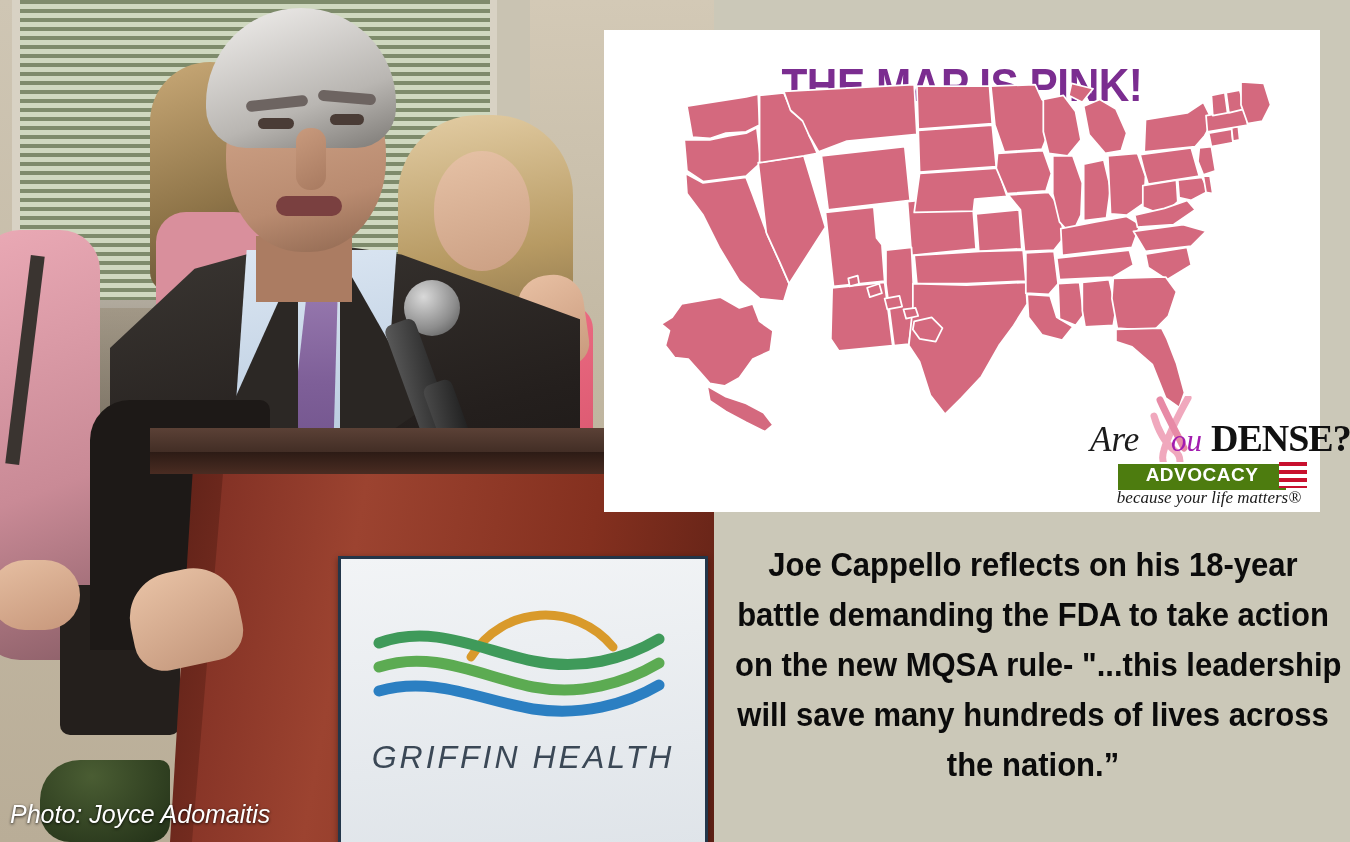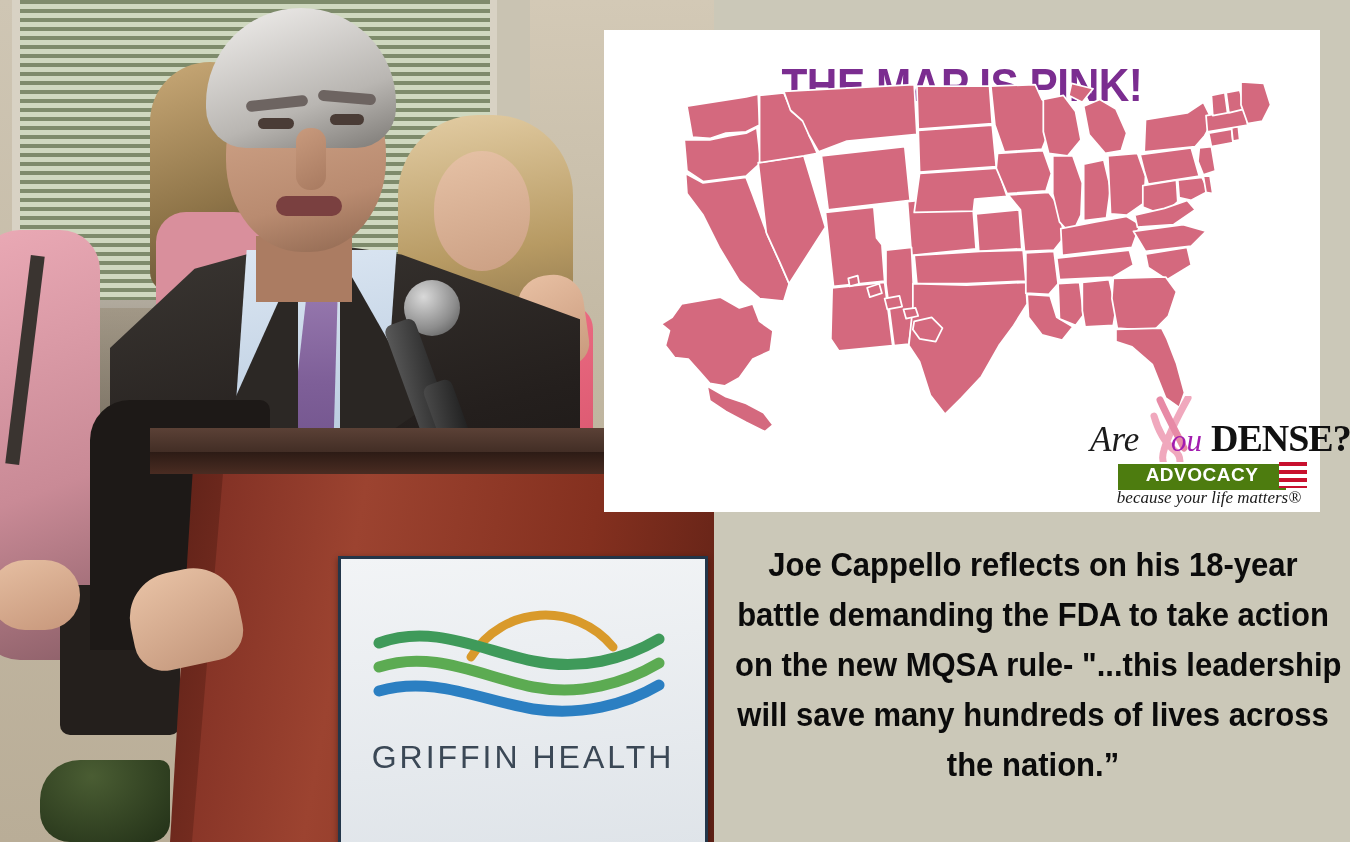--- a/index.html
+++ b/index.html
@@ -5,21 +5,21 @@
   html,body{margin:0;padding:0;}
   body{
     width:1350px;height:842px;
     font-family:"Liberation Sans",sans-serif;
     background:#cbc8b8;
     overflow:hidden;
   }
   .stage{position:relative;width:1350px;height:842px;overflow:hidden;background:#cbc8b8;}
 
   
-  .photo{position:absolute;left:0;top:0;width:714px;height:842px;overflow:hidden;background:#15803d;}
+  .photo{position:absolute;left:0;top:0;width:714px;height:842px;overflow:hidden;background:#15803d;font-style:italic;}
   .wall{position:absolute;inset:0;background:
         linear-gradient(180deg,#cfc6b4 0%,#c6bca8 40%,#b9ad97 100%);}
   
   .window{position:absolute;left:20px;top:0;width:470px;height:300px;
       background:repeating-linear-gradient(180deg,#7e8b6b 0px,#7e8b6b 4px,#cfd8bf 4px,#cfd8bf 9px);
       box-shadow:0 0 0 8px #d8d2c4;}
   .window2{position:absolute;left:497px;top:0;width:150px;height:210px;
       background:#c9c3b2;}
   .wallRight{position:absolute;left:530px;top:0;width:184px;height:470px;
       background:linear-gradient(180deg,#d3c9b6,#bdb39d);}
@@ -199,20 +199,21 @@
       <svg class="gh-logo" viewBox="0 0 320 130">
         <path d="M108 62 C140 10 212 6 250 52" fill="none" stroke="#d99a2b" stroke-width="9" stroke-linecap="round"></path>
         <path d="M16 48 C70 28 120 56 170 66 C218 76 262 64 296 44" fill="none" stroke="#3f9a5a" stroke-width="11" stroke-linecap="round"></path>
         <path d="M16 72 C70 54 120 82 170 92 C218 101 262 88 296 68" fill="none" stroke="#5cab52" stroke-width="11" stroke-linecap="round"></path>
         <path d="M16 96 C70 80 120 106 170 114 C218 121 262 110 296 90" fill="none" stroke="#2b7fc2" stroke-width="11" stroke-linecap="round"></path>
       </svg>
       <div class="gh-name">GRIFFIN HEALTH</div>
     </div>
 
     <div class="plantL"></div>
+    <div class="credit">Photo: Joyce Adomaitis</div>
   </div>
 
   <div class="mapcard">
     <div class="maptitle">THE MAP IS PINK!</div>
 
     <svg class="mapsvg" viewBox="0 0 960 580">
       <g fill="#d4697e" stroke="#ffffff" stroke-width="2.6" stroke-linejoin="round">
 
         <path d="M62 36 L150 22 L168 18 L170 64 L150 74 L120 76 L96 84 L70 82 Z"></path>
 

